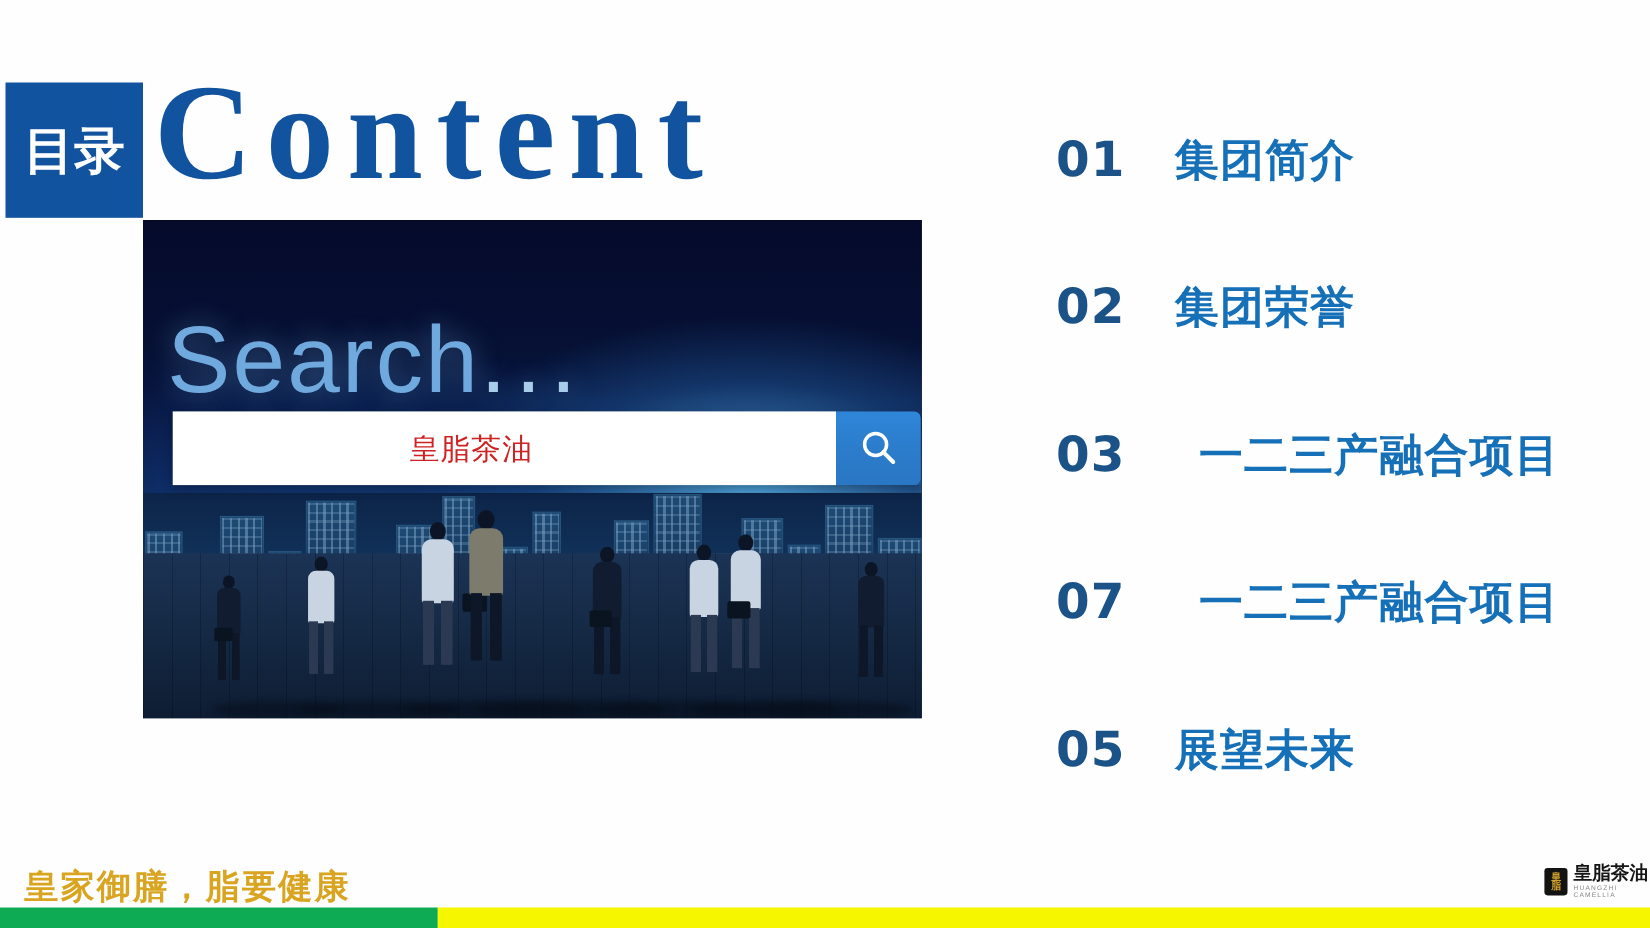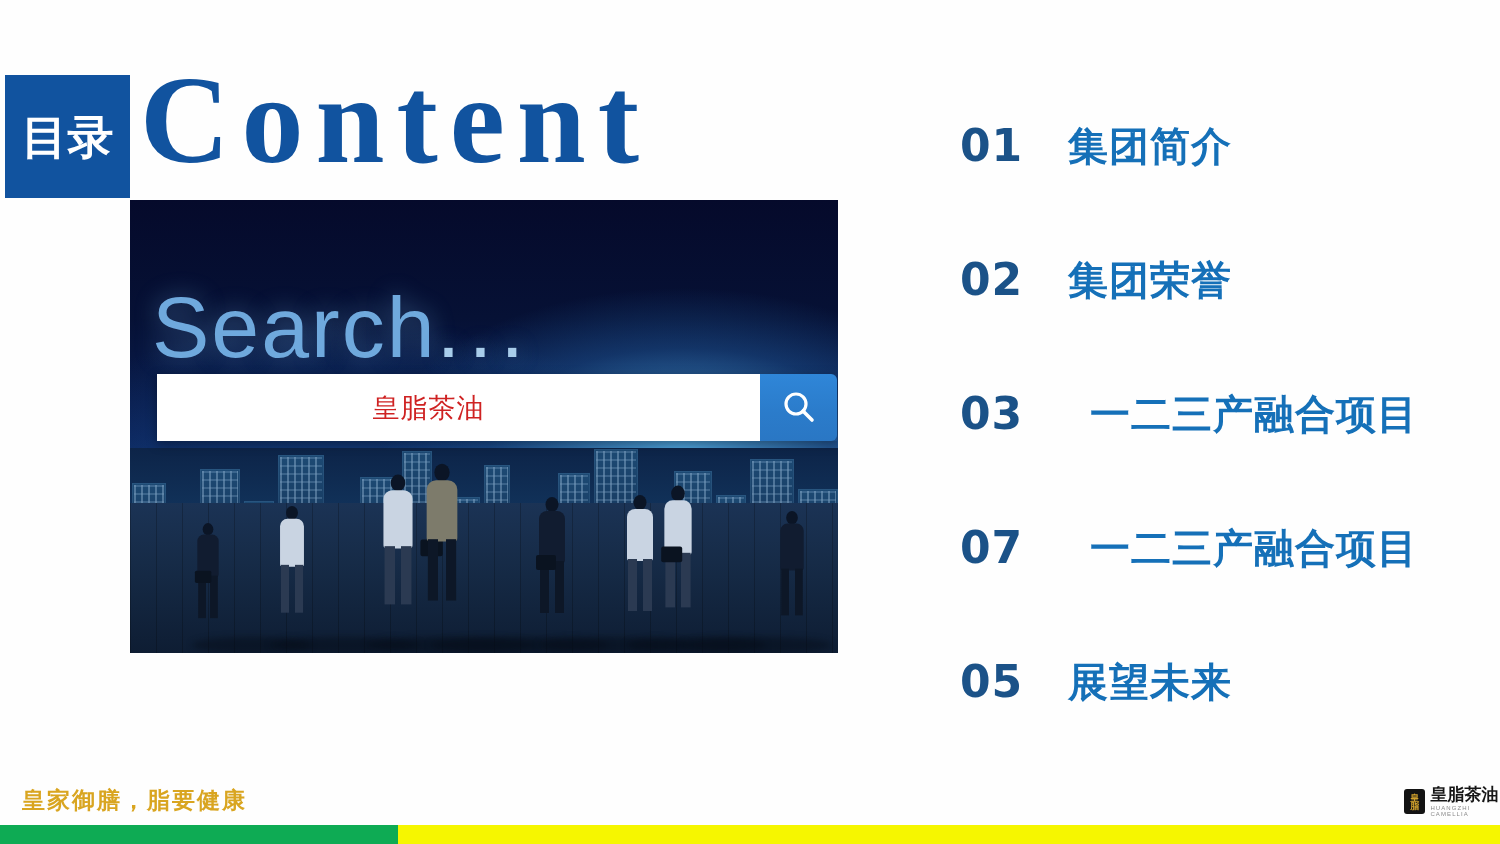--- a/index.html
+++ b/index.html
@@ -152,21 +152,21 @@
     font-size:40px; font-weight:bold; color:#1570b8;
     letter-spacing:1px; line-height:1;
     padding-top:6px; white-space:nowrap;
   }
   .toc-row.indent .toc-label { padding-left:22px; }
 
   
   #footer-slogan {
     position:absolute; left:22px; top:785px;
     font-family:"DejaVu Serif", serif;
-    font-size:23px; font-weight:bold;
+    font-size:31px; font-weight:bold;
     color:#d9a520; letter-spacing:2px; white-space:nowrap;
   }
   #bar-green { position:absolute; left:0; top:825px; width:398px; height:19px; background:#0eab54; }
   #bar-yellow { position:absolute; left:398px; top:825px; width:1102px; height:19px; background:#f6f600; }
 
   #logo { position:absolute; left:1404px; top:786px; display:flex; align-items:center; gap:5px; }
   #logo-seal {
     width:25px; height:25px; background:#131313; border-radius:3px;
     display:flex; align-items:center; justify-content:center;
   }

